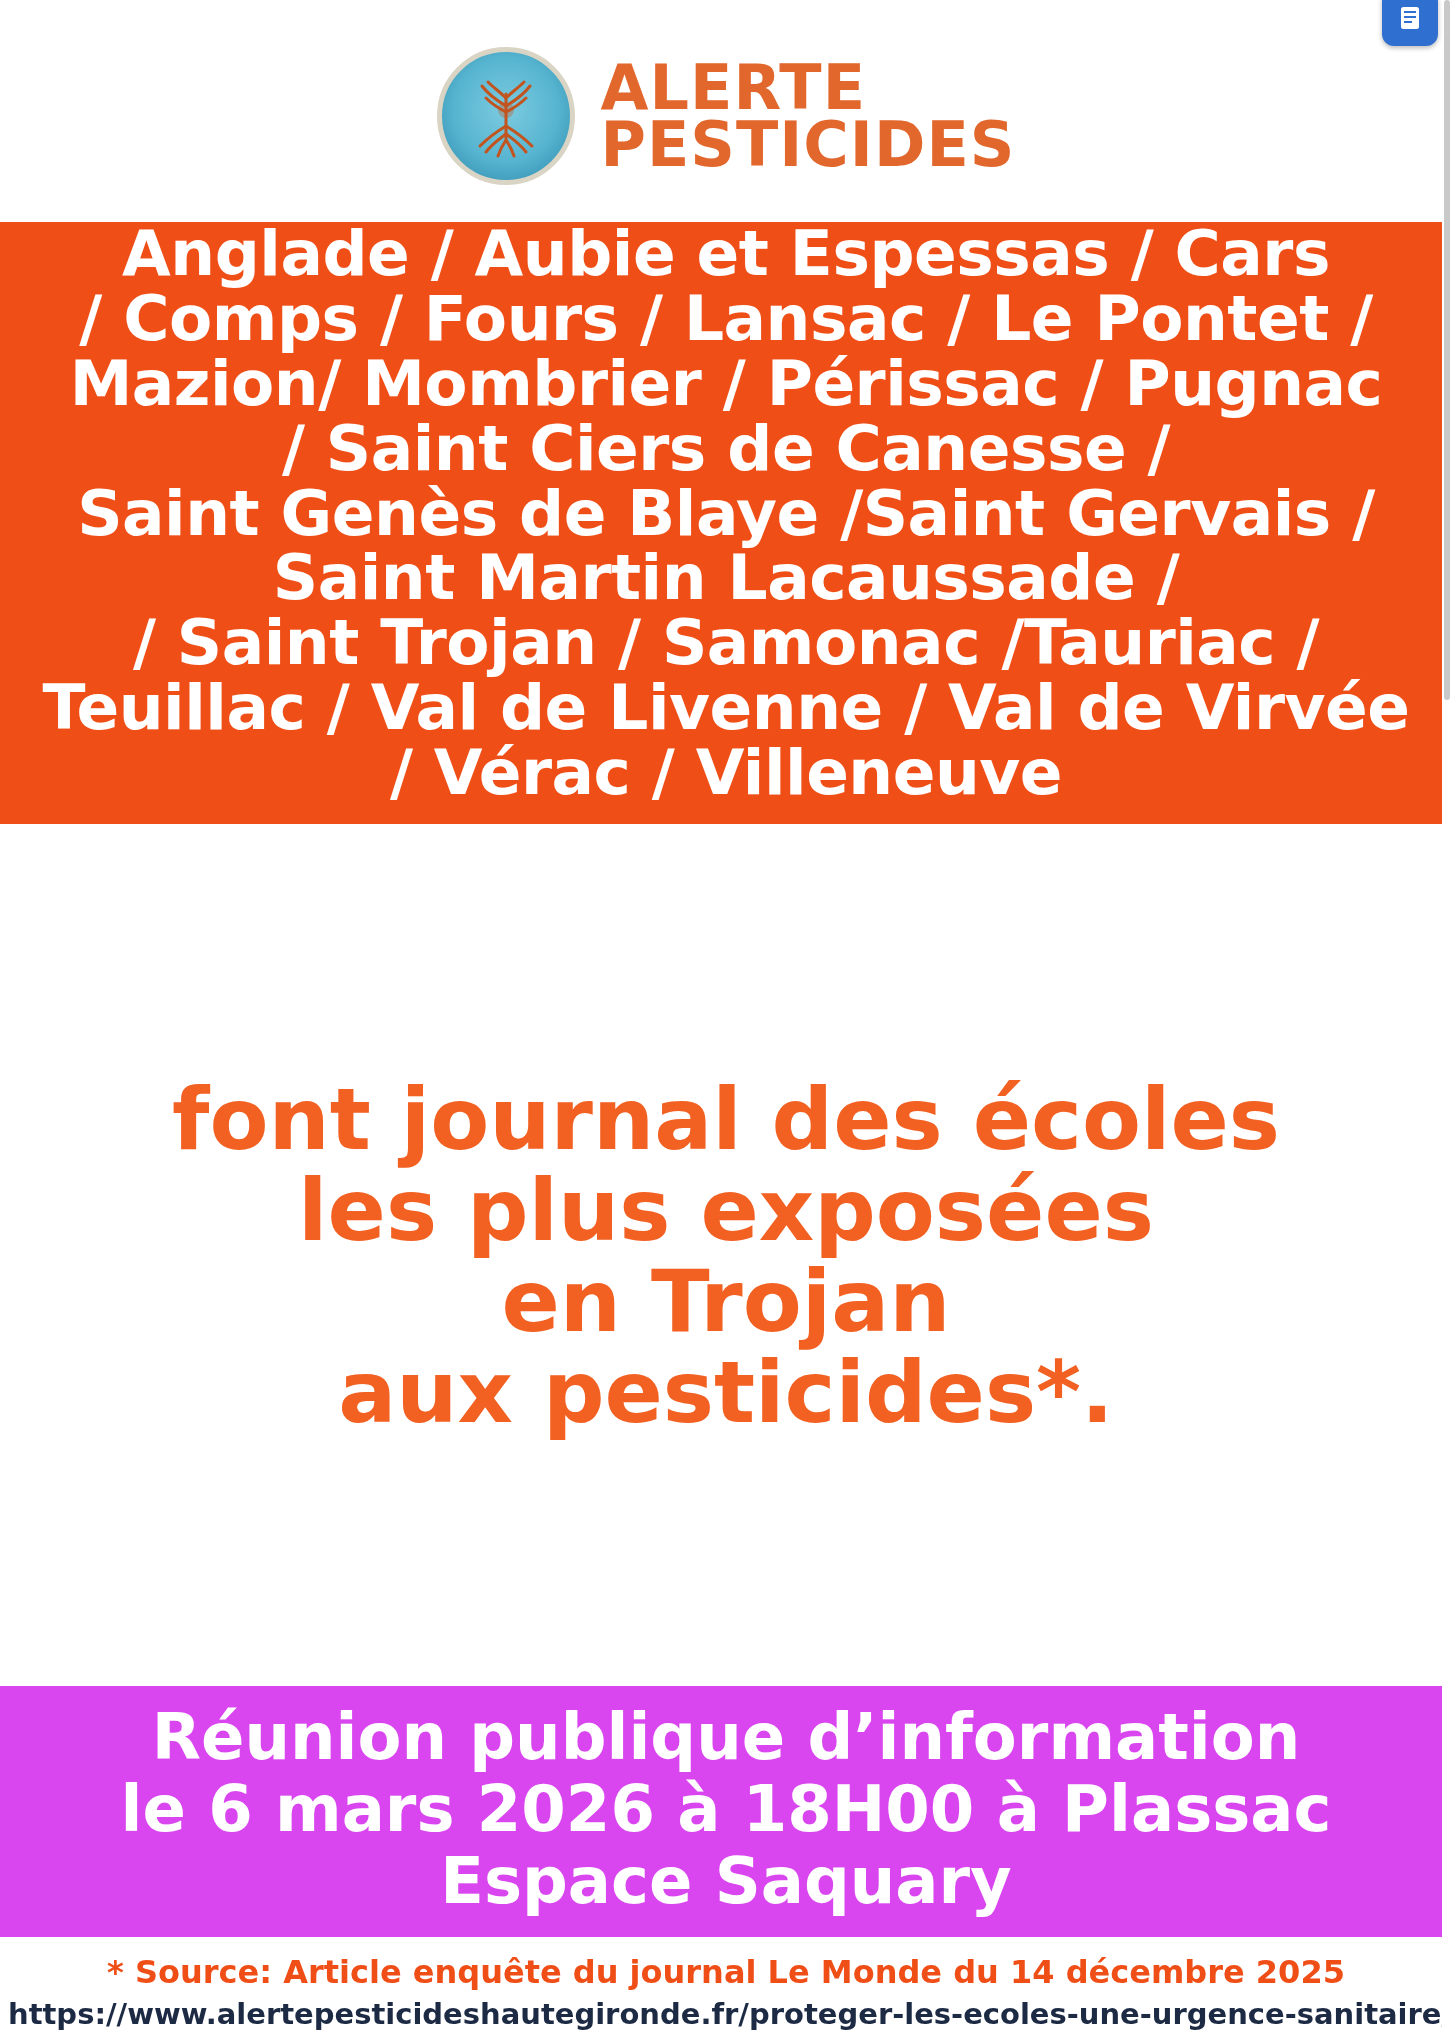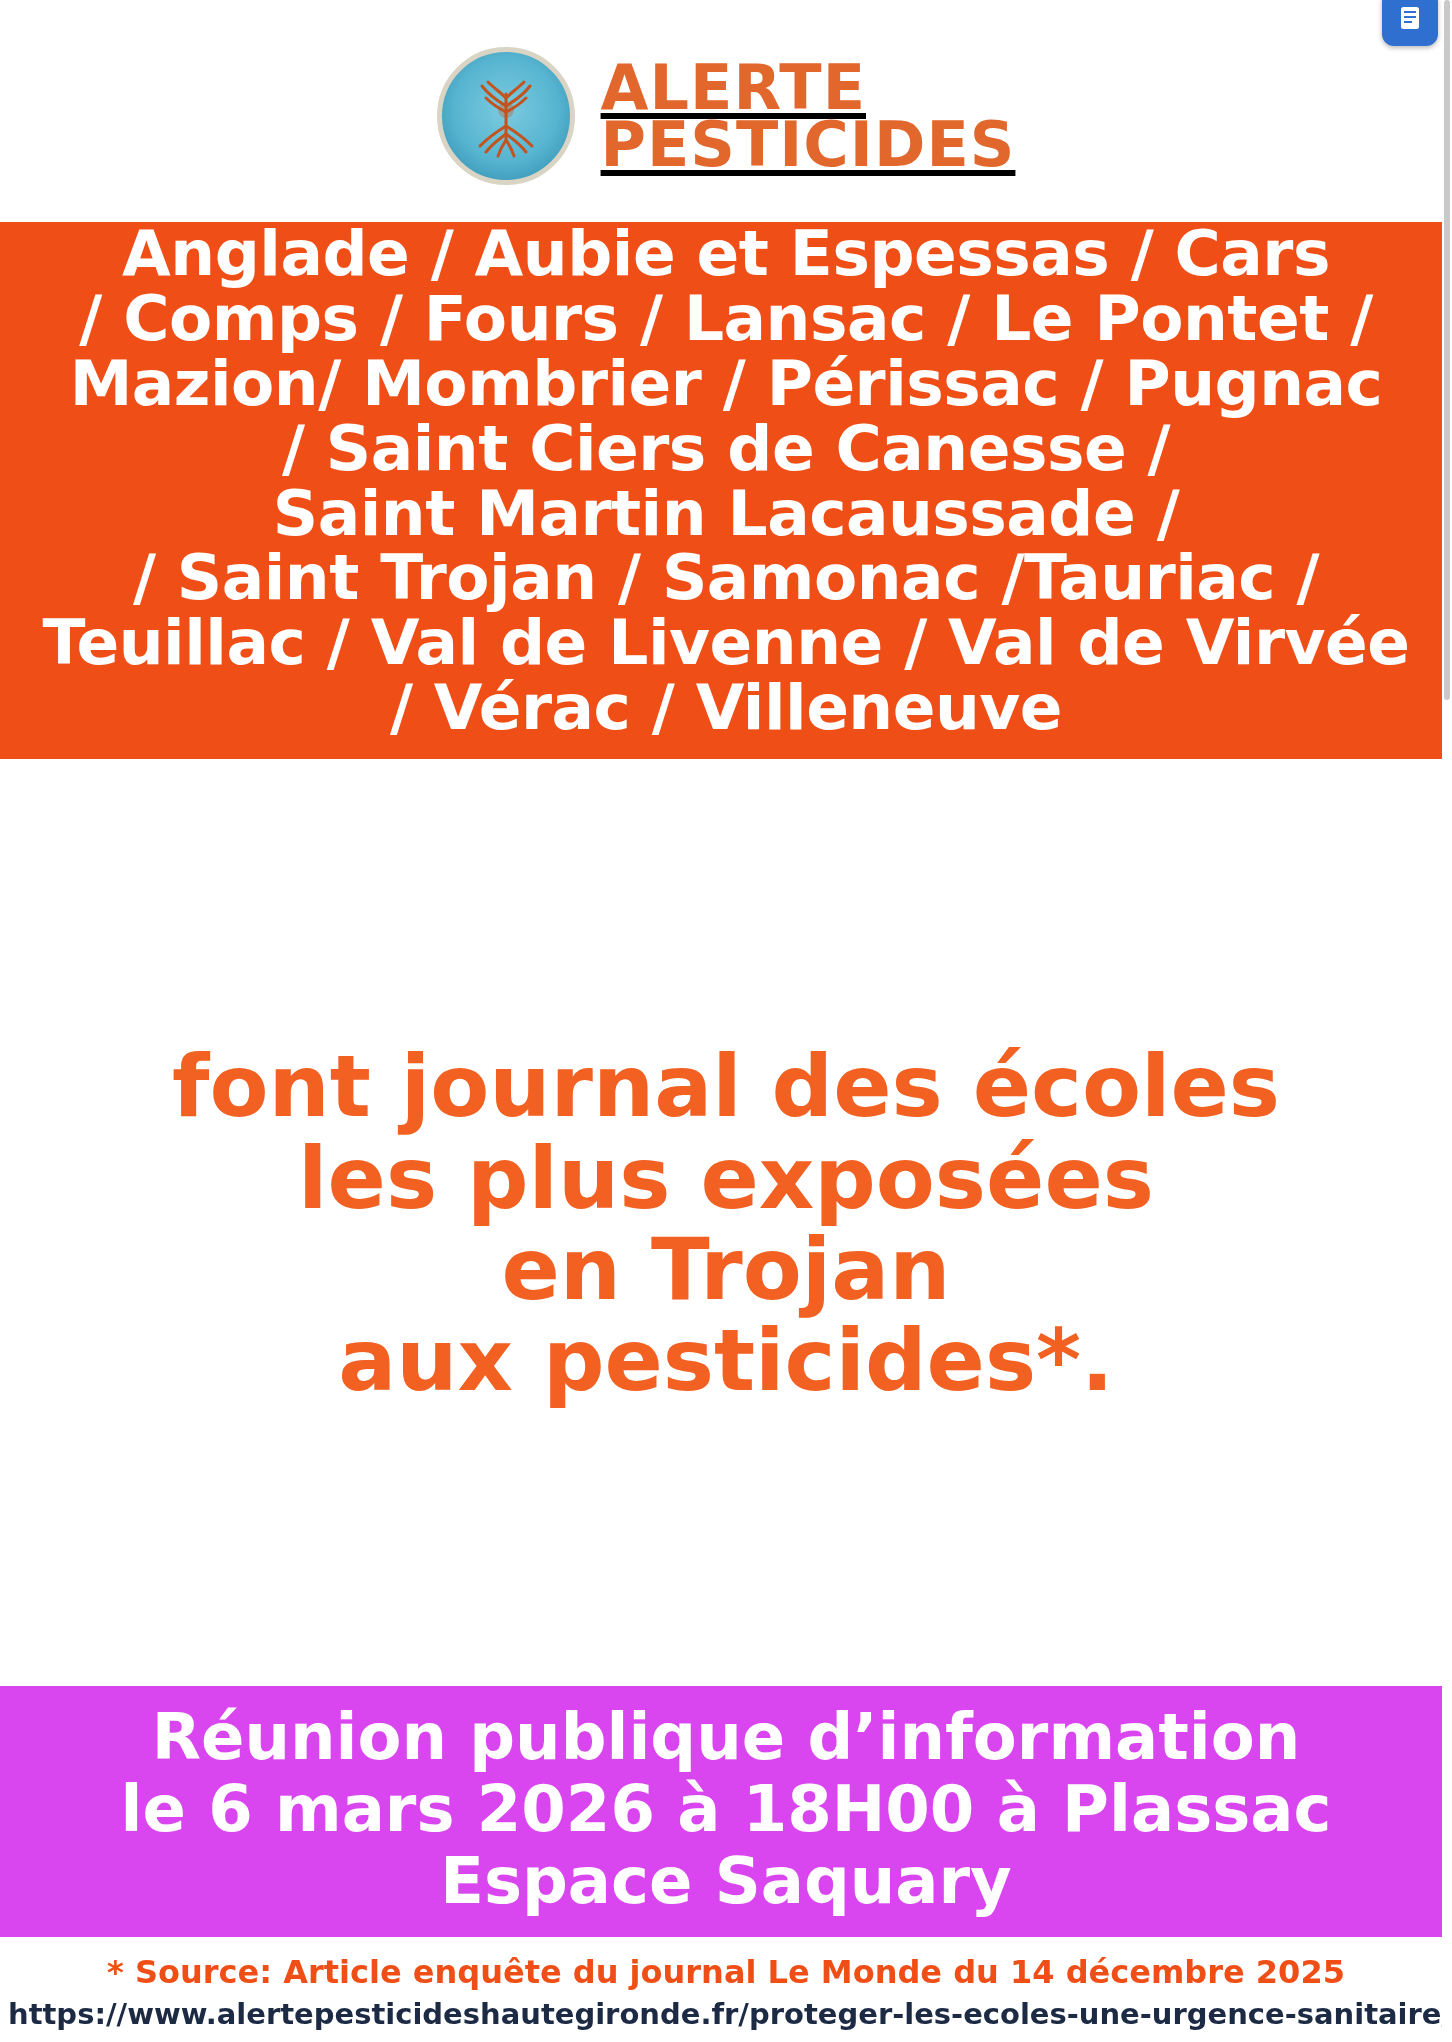--- a/index.html
+++ b/index.html
@@ -29,21 +29,20 @@
   
   .header-band {
     background: #ffffff;
     height: 222px;
     display: flex;
     align-items: center;
     justify-content: center;
     gap: 26px;
     padding-top: 10px;
     box-sizing: border-box;
-    text-decoration: underline;
   }
   .logo-mark {
     width: 138px;
     height: 138px;
     border-radius: 50%;
     background: radial-gradient(circle at 50% 45%, #7ccbe0 0%, #56b4d0 55%, #3f9cbb 78%, #2b7f9e 100%);
     border: 5px solid #d9d4c4;
     box-sizing: border-box;
     position: relative;
     flex: none;
@@ -212,20 +211,21 @@
       <span class="l1">ALERTE</span>
       <span class="l2">PESTICIDES</span>
     </div>
   </div>
 
   <div class="towns-band">
     <div class="line">Anglade / Aubie et Espessas / Cars</div>
     <div class="line">/ Comps / Fours / Lansac / Le Pontet /</div>
     <div class="line">Mazion/ Mombrier / Périssac / Pugnac</div>
     <div class="line">/ Saint Ciers de Canesse /</div>
+    <div class="line">Saint Genès de Blaye /Saint Gervais /</div>
     <div class="line">Saint Martin Lacaussade /</div>
     <div class="line">/ Saint Trojan / Samonac /Tauriac /</div>
     <div class="line">Teuillac / Val de Livenne / Val de Virvée</div>
     <div class="line">/ Vérac / Villeneuve</div>
   </div>
 
   <div class="statement-band">
     <div class="sline">font journal des écoles</div>
     <div class="sline">les plus exposées</div>
     <div class="sline">en Trojan</div>

